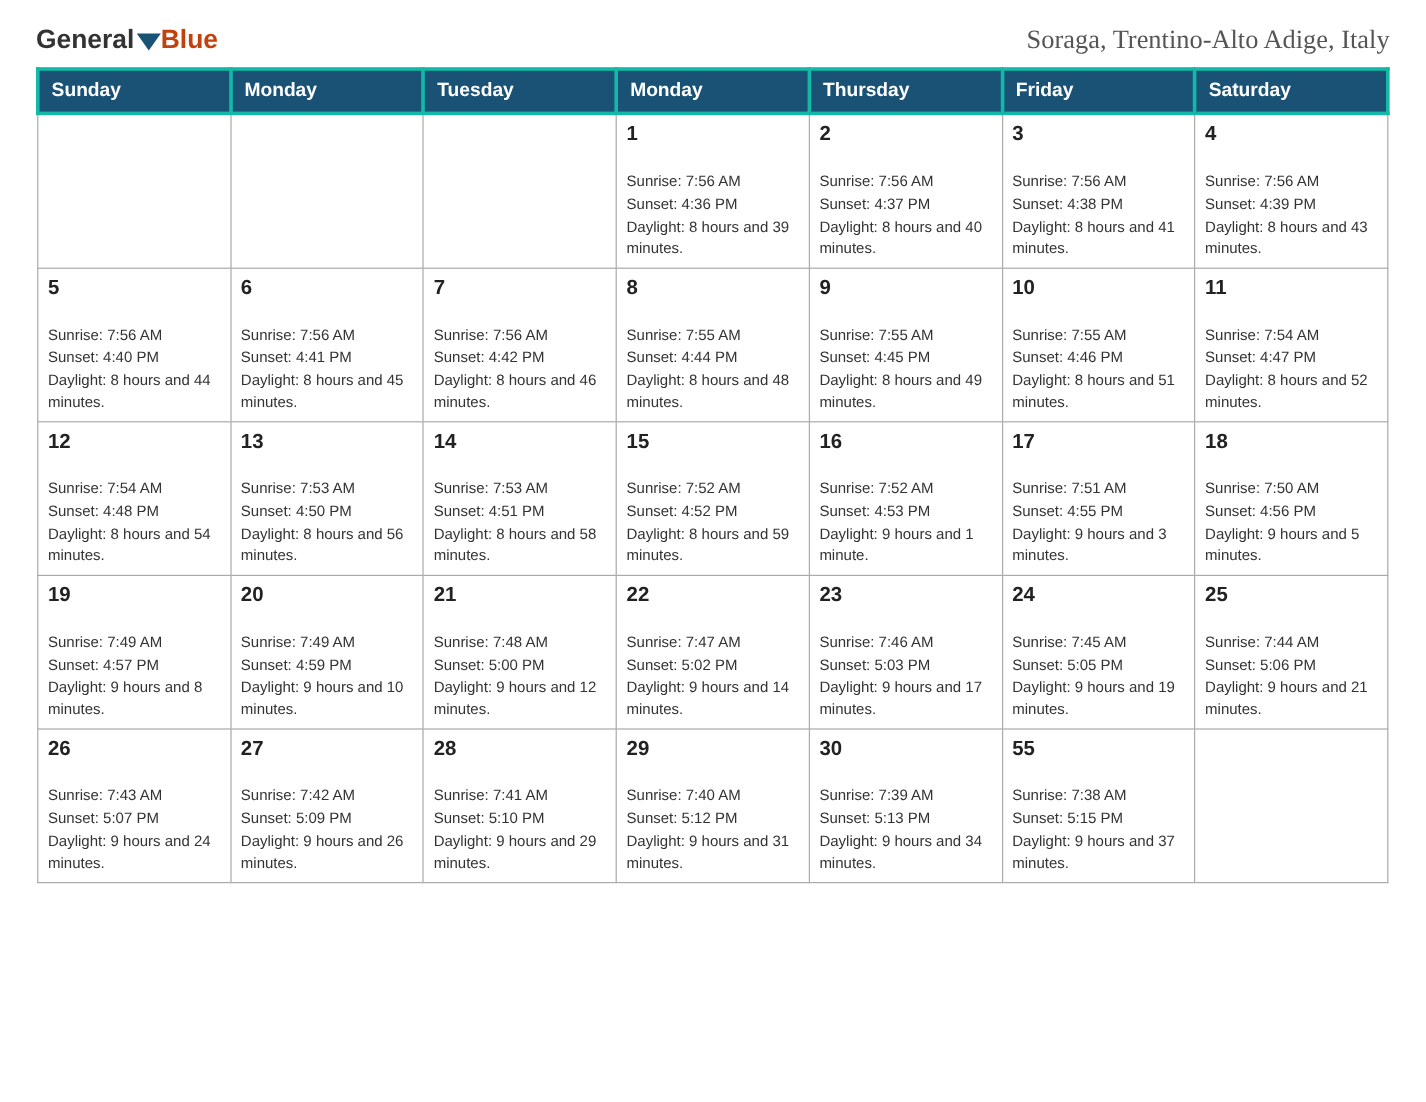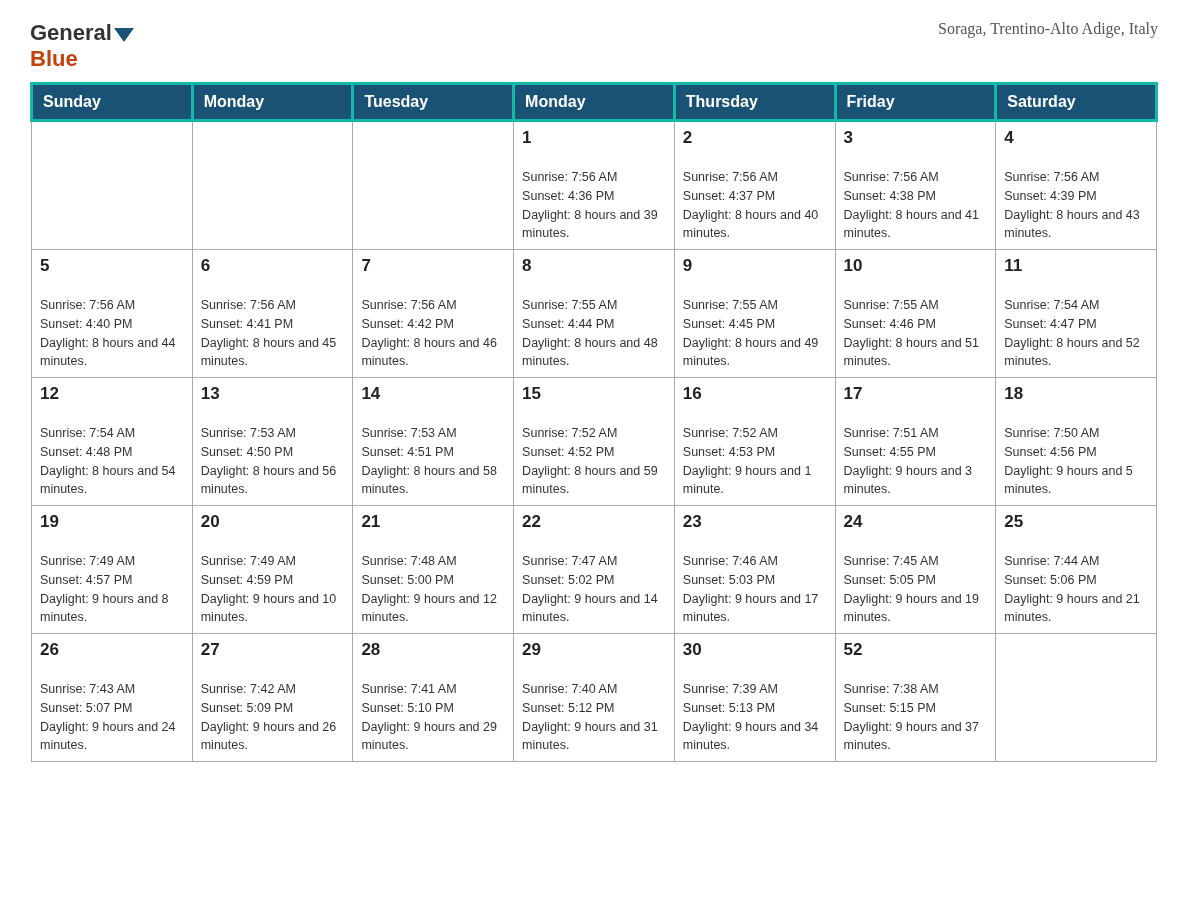--- a/index.html
+++ b/index.html
@@ -11,21 +11,21 @@
       padding: 20px 30px;
     }
     .header {
       display: flex;
       justify-content: space-between;
       align-items: flex-start;
       margin-bottom: 10px;
     }
     .logo {
       display: flex;
-      flex-direction: column;
+      flex-direction: row;
       align-items: flex-start;
     }
     .logo-top {
       display: flex;
       align-items: center;
     }
     .logo-general {
       font-size: 22px;
       font-weight: bold;
       color: #333;
@@ -49,21 +49,21 @@
     .title-section {
       text-align: right;
     }
     .month-title {
       font-size: 52px;
       font-weight: normal;
       color: #222;
       font-family: Georgia, serif;
     }
     .location-title {
-      font-size: 16px;
+      font-size: 22px;
       color: #555;
       font-family: Georgia, serif;
     }
     .calendar-table {
       width: 100%;
       border-collapse: collapse;
       margin-top: 5px;
     }
     .calendar-table th {
       background-color: #1a5276;
@@ -255,19 +255,19 @@
         </td>
         <td>
           <div class="cell-day">29</div>
           <div class="cell-info">Sunrise: 7:40 AM<br>Sunset: 5:12 PM<br>Daylight: 9 hours and 31 minutes.</div>
         </td>
         <td>
           <div class="cell-day">30</div>
           <div class="cell-info">Sunrise: 7:39 AM<br>Sunset: 5:13 PM<br>Daylight: 9 hours and 34 minutes.</div>
         </td>
         <td>
-          <div class="cell-day">52</div>
+          <div class="cell-day">55</div>
           <div class="cell-info">Sunrise: 7:38 AM<br>Sunset: 5:15 PM<br>Daylight: 9 hours and 37 minutes.</div>
         </td>
         <td class="empty-cell"></td>
       </tr>
     </tbody>
 </table>
 
 </body></html>

